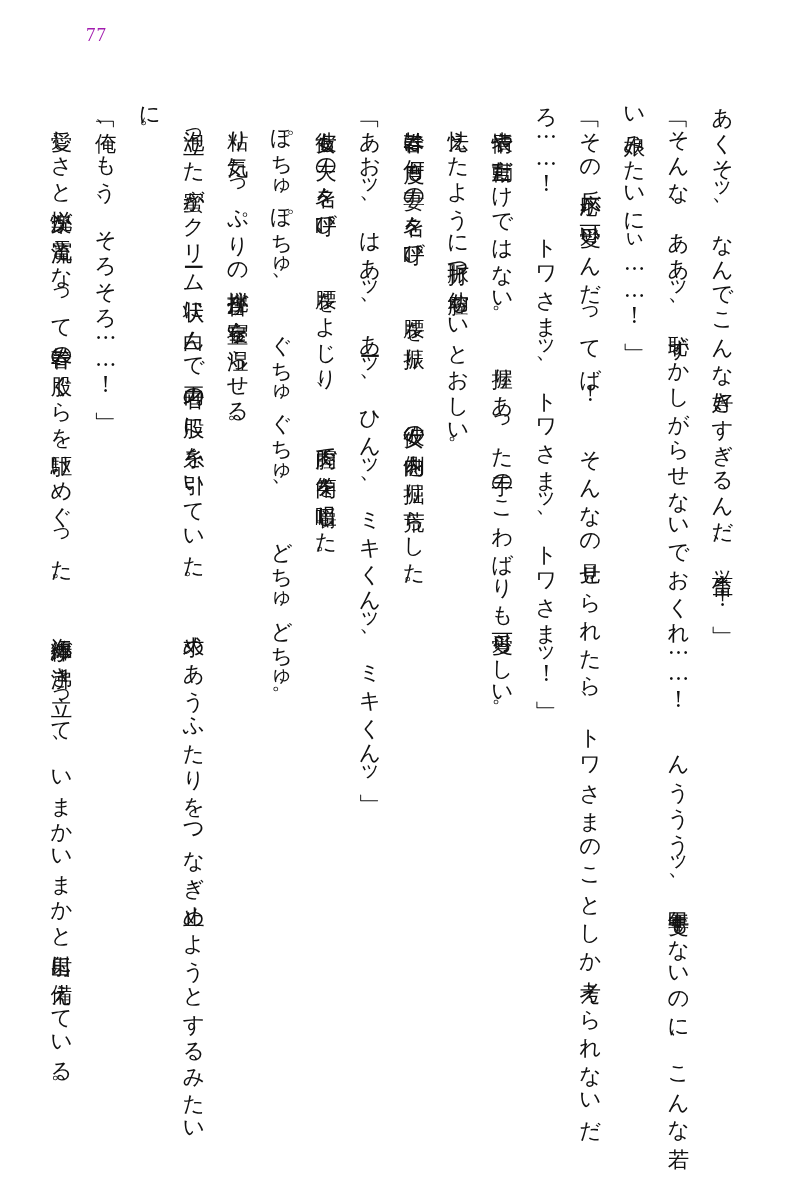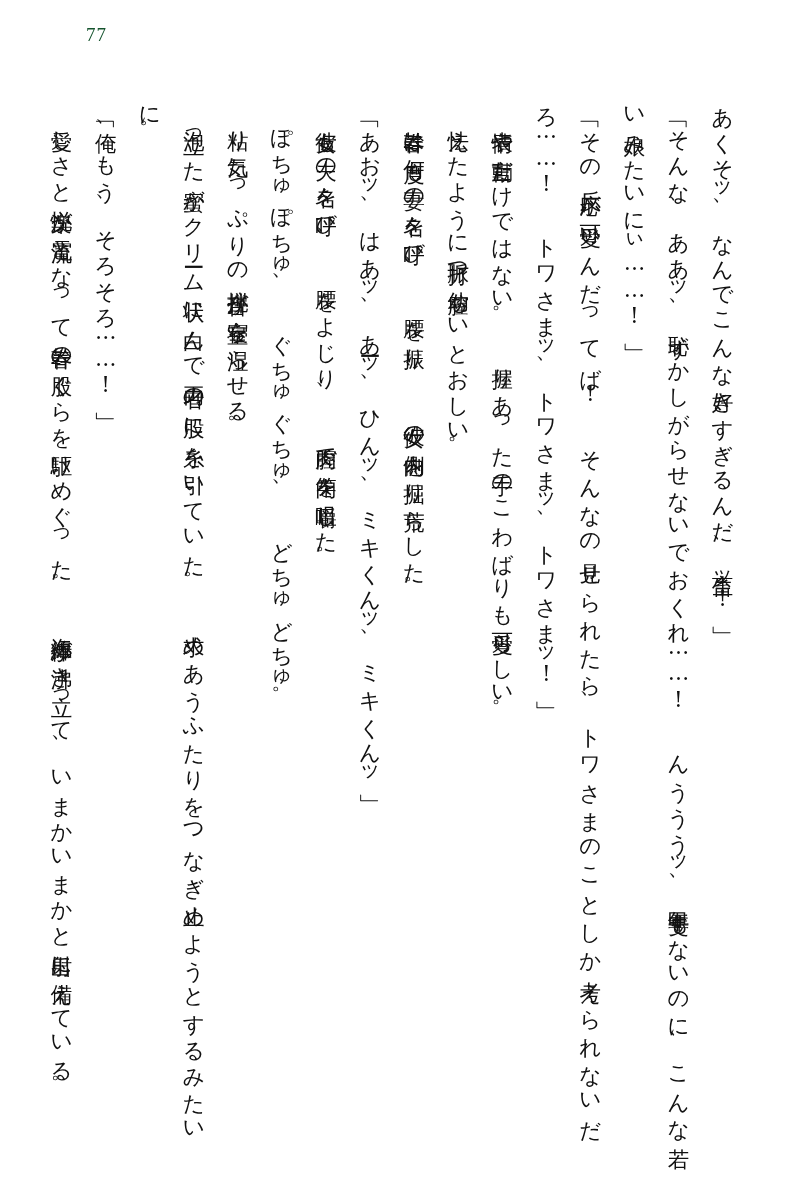--- a/index.html
+++ b/index.html
@@ -22,21 +22,21 @@
     width: 800px;
     height: 1200px;
     background: #ffffff;
   }
   .page-number {
     position: absolute;
     left: 86px;
     top: 24px;
     font-size: 19px;
     letter-spacing: 1px;
-    color: #14532d;
+    color: #a21caf;
     font-family: "Liberation Serif", "DejaVu Serif", serif;
   }
   
   .vtext {
     position: absolute;
     top: 92px;
     right: 56px;
     height: 1040px;
     width: 660px;
     writing-mode: vertical-rl;

